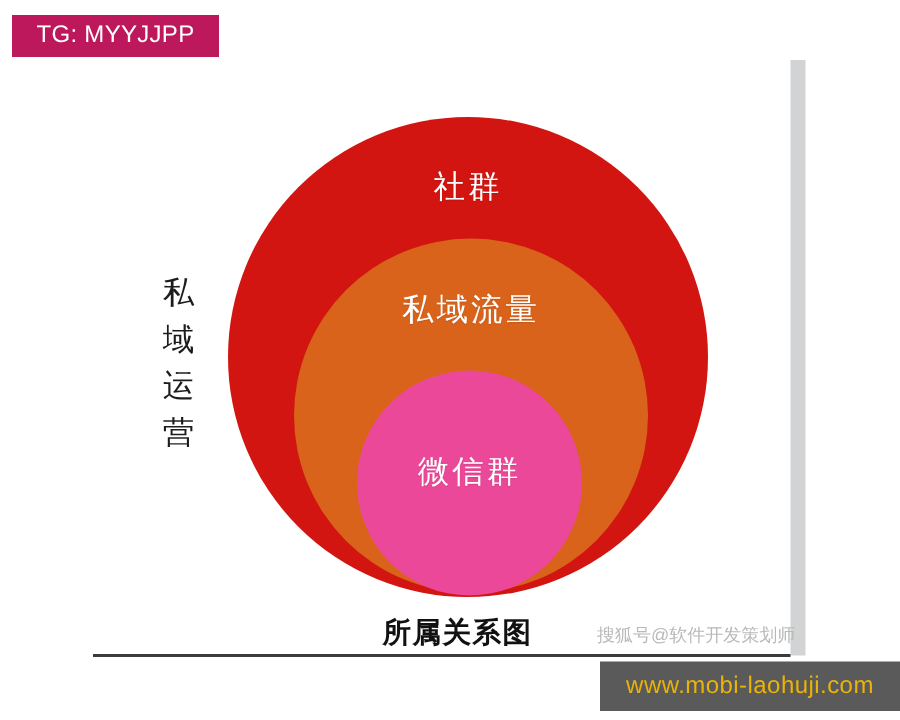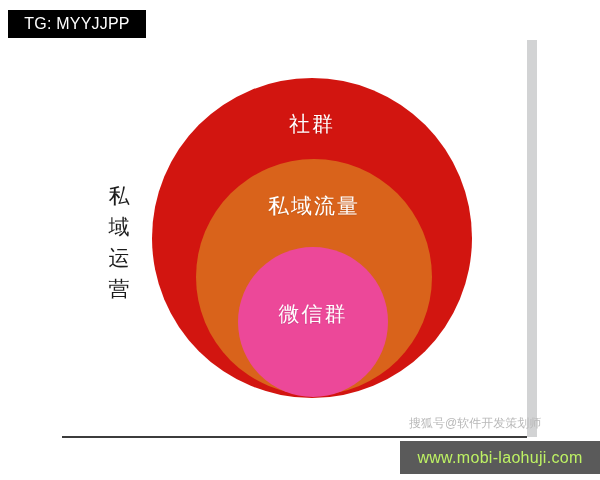--- a/index.html
+++ b/index.html
@@ -24,21 +24,21 @@
     background: #ffffff;
   }
 
   
   .tg-badge {
     position: absolute;
     left: 8px;
     top: 10px;
     width: 138px;
     height: 28px;
-    background: #000000;
+    background: #be185d;
     color: #ffffff;
     font-size: 16px;
     letter-spacing: 0.2px;
     display: flex;
     align-items: center;
     justify-content: center;
     box-sizing: border-box;
   }
 
   
@@ -127,41 +127,40 @@
   }
 
   .source-watermark {
     position: absolute;
     left: 398px;
     top: 415px;
     font-size: 12px;
     color: #b9b9b9;
     letter-spacing: 0px;
     white-space: nowrap;
-    margin-left: 11px;
   }
 
   .divider-rule {
     position: absolute;
     left: 62px;
     top: 436px;
     width: 465px;
     height: 2px;
     background: #3c3c3c;
   }
 
   
   .url-watermark {
     position: absolute;
     left: 400px;
     top: 441px;
     width: 200px;
     height: 33px;
     background: #5a5a5a;
-    color: #bef264;
+    color: #eab308;
     font-size: 16px;
     display: flex;
     align-items: center;
     justify-content: center;
     letter-spacing: 0.3px;
     box-sizing: border-box;
   }
 </style>
 </head>
 <body>
@@ -188,20 +187,21 @@
     </div>
 
     <div class="ring ring-middle" style="background:#D9631B">
       <div class="ring-label">私域流量</div>
     </div>
 
     <div class="ring ring-inner" style="background:#ec4899">
       <div class="ring-label">微信群</div>
     </div>
 
+    <div class="caption">所属关系图</div>
 
     <div class="source-watermark">搜狐号@软件开发策划师</div>
   </div>
 
   <div class="divider-rule"></div>
 
   <div class="url-watermark">
     <span>www.mobi-laohuji.com</span>
   </div>
 

